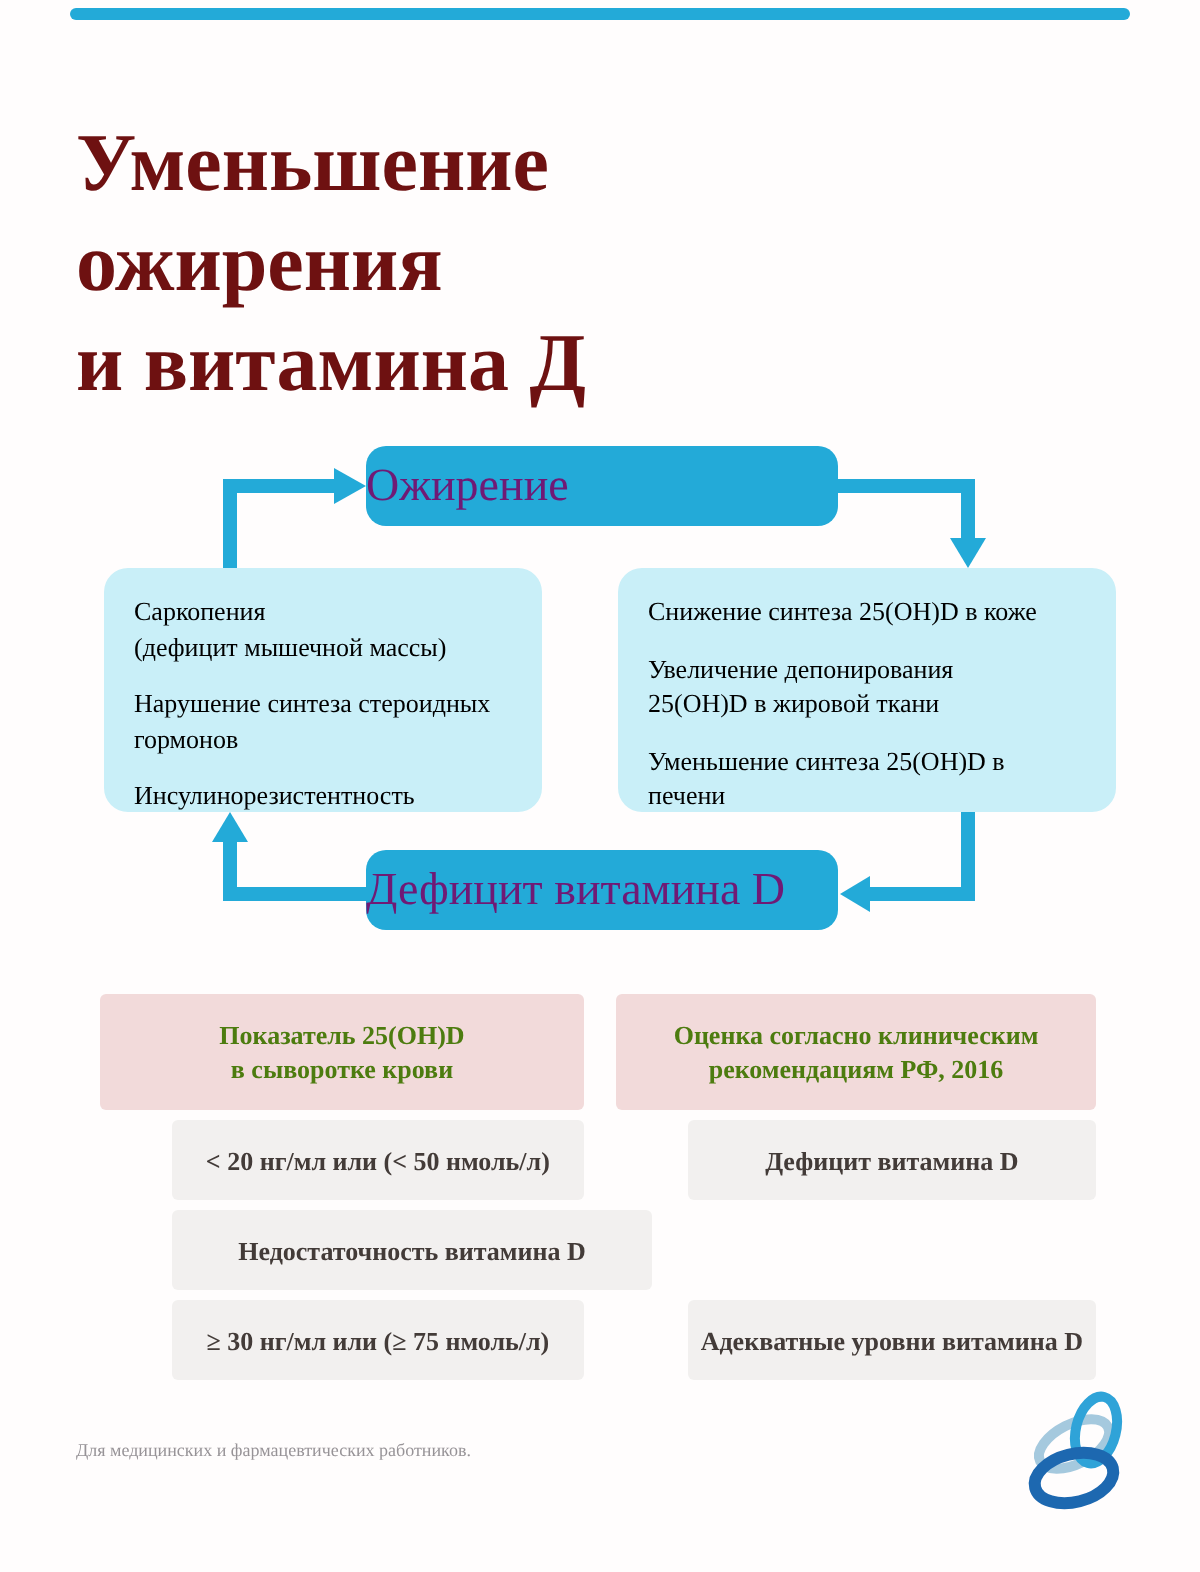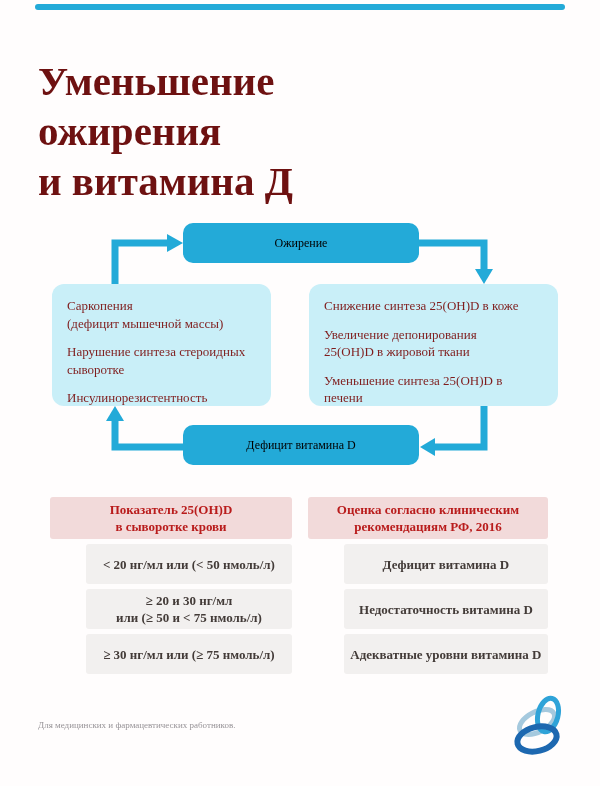--- a/index.html
+++ b/index.html
@@ -32,34 +32,33 @@
   .arrows-svg {
     position: absolute;
     left: 0; top: 0;
     width: 600px; height: 786px;
     pointer-events: none;
   }
   .node {
     position: absolute;
     background: #23AAD8;
     border-radius: 10px;
-    color: #000000;
-    font-size: 12px;
+    color: #701a75;
+    font-size: 23px;
     display: flex;
     align-items: center;
-    justify-content: center;
     text-align: center;
   }
   .node-top  { left: 183px; top: 223px; width: 236px; height: 40px; }
   .node-bottom { left: 183px; top: 425px; width: 236px; height: 40px; }
   .cyan-box {
     position: absolute;
     background: #C9EFF8;
     border-radius: 12px;
-    color: #7f1d1d;
+    color: #000000;
     font-size: 13px;
     line-height: 17.5px;
     padding: 13px 14px 10px 15px;
   }
   .cyan-left  { left: 52px;  top: 284px; width: 219px; height: 122px; }
   .cyan-right { left: 309px; top: 284px; width: 249px; height: 122px; }
   .cyan-box .para { white-space: pre-line; margin-bottom: 11px; }
   .cyan-box .para:last-child { margin-bottom: 0; }
 
   .table {
@@ -75,23 +74,23 @@
     text-align: center;
     white-space: pre-line;
     border-radius: 3px;
     font-size: 13px;
     line-height: 17px;
     font-weight: bold;
   }
   .t-cell.left  { width: 242px; }
   .t-cell.right { width: 240px; }
   .t-head .t-cell {
-    height: 42px;
+    height: 58px;
     background: #F2DADA;
-    color: #b91c1c;
+    color: #4d7c0f;
   }
   .t-body .t-cell {
     height: 40px;
     background: #F2F0EF;
     color: #433B38;
     margin-left: 36px;
   }
   .footer-note {
     position: absolute;
     left: 38px; top: 720px;
@@ -133,21 +132,21 @@
   </svg>
 
   <div class="node node-top">
     <span>Ожирение</span>
   </div>
 
   <div class="cyan-box cyan-left">
     <div class="para">Саркопения
 (дефицит мышечной массы)</div>
     <div class="para">Нарушение синтеза стероидных
-сыворотке</div>
+гормонов</div>
     <div class="para">Инсулинорезистентность</div>
   </div>
 
   <div class="cyan-box cyan-right">
     <div class="para">Снижение синтеза 25(OH)D в коже</div>
     <div class="para">Увеличение депонирования
 25(OH)D в жировой ткани</div>
     <div class="para">Уменьшение синтеза 25(OH)D в
 печени</div>
   </div>
@@ -162,22 +161,20 @@
 в сыворотке крови</div>
       <div class="t-cell right">Оценка согласно клиническим
 рекомендациям РФ, 2016</div>
     </div>
     <div class="t-body">
       <div class="t-row">
         <div class="t-cell left">&lt; 20 нг/мл или (&lt; 50 нмоль/л)</div>
         <div class="t-cell right">Дефицит витамина D</div>
       </div>
       <div class="t-row">
-        <div class="t-cell left">≥ 20 и 30 нг/мл
-или (≥ 50 и &lt; 75 нмоль/л)</div>
         <div class="t-cell right">Недостаточность витамина D</div>
       </div>
       <div class="t-row">
         <div class="t-cell left">≥ 30 нг/мл или (≥ 75 нмоль/л)</div>
         <div class="t-cell right">Адекватные уровни витамина D</div>
       </div>
     </div>
   </div>
 
   <div class="footer-note">Для медицинских и фармацевтических работников.</div>

